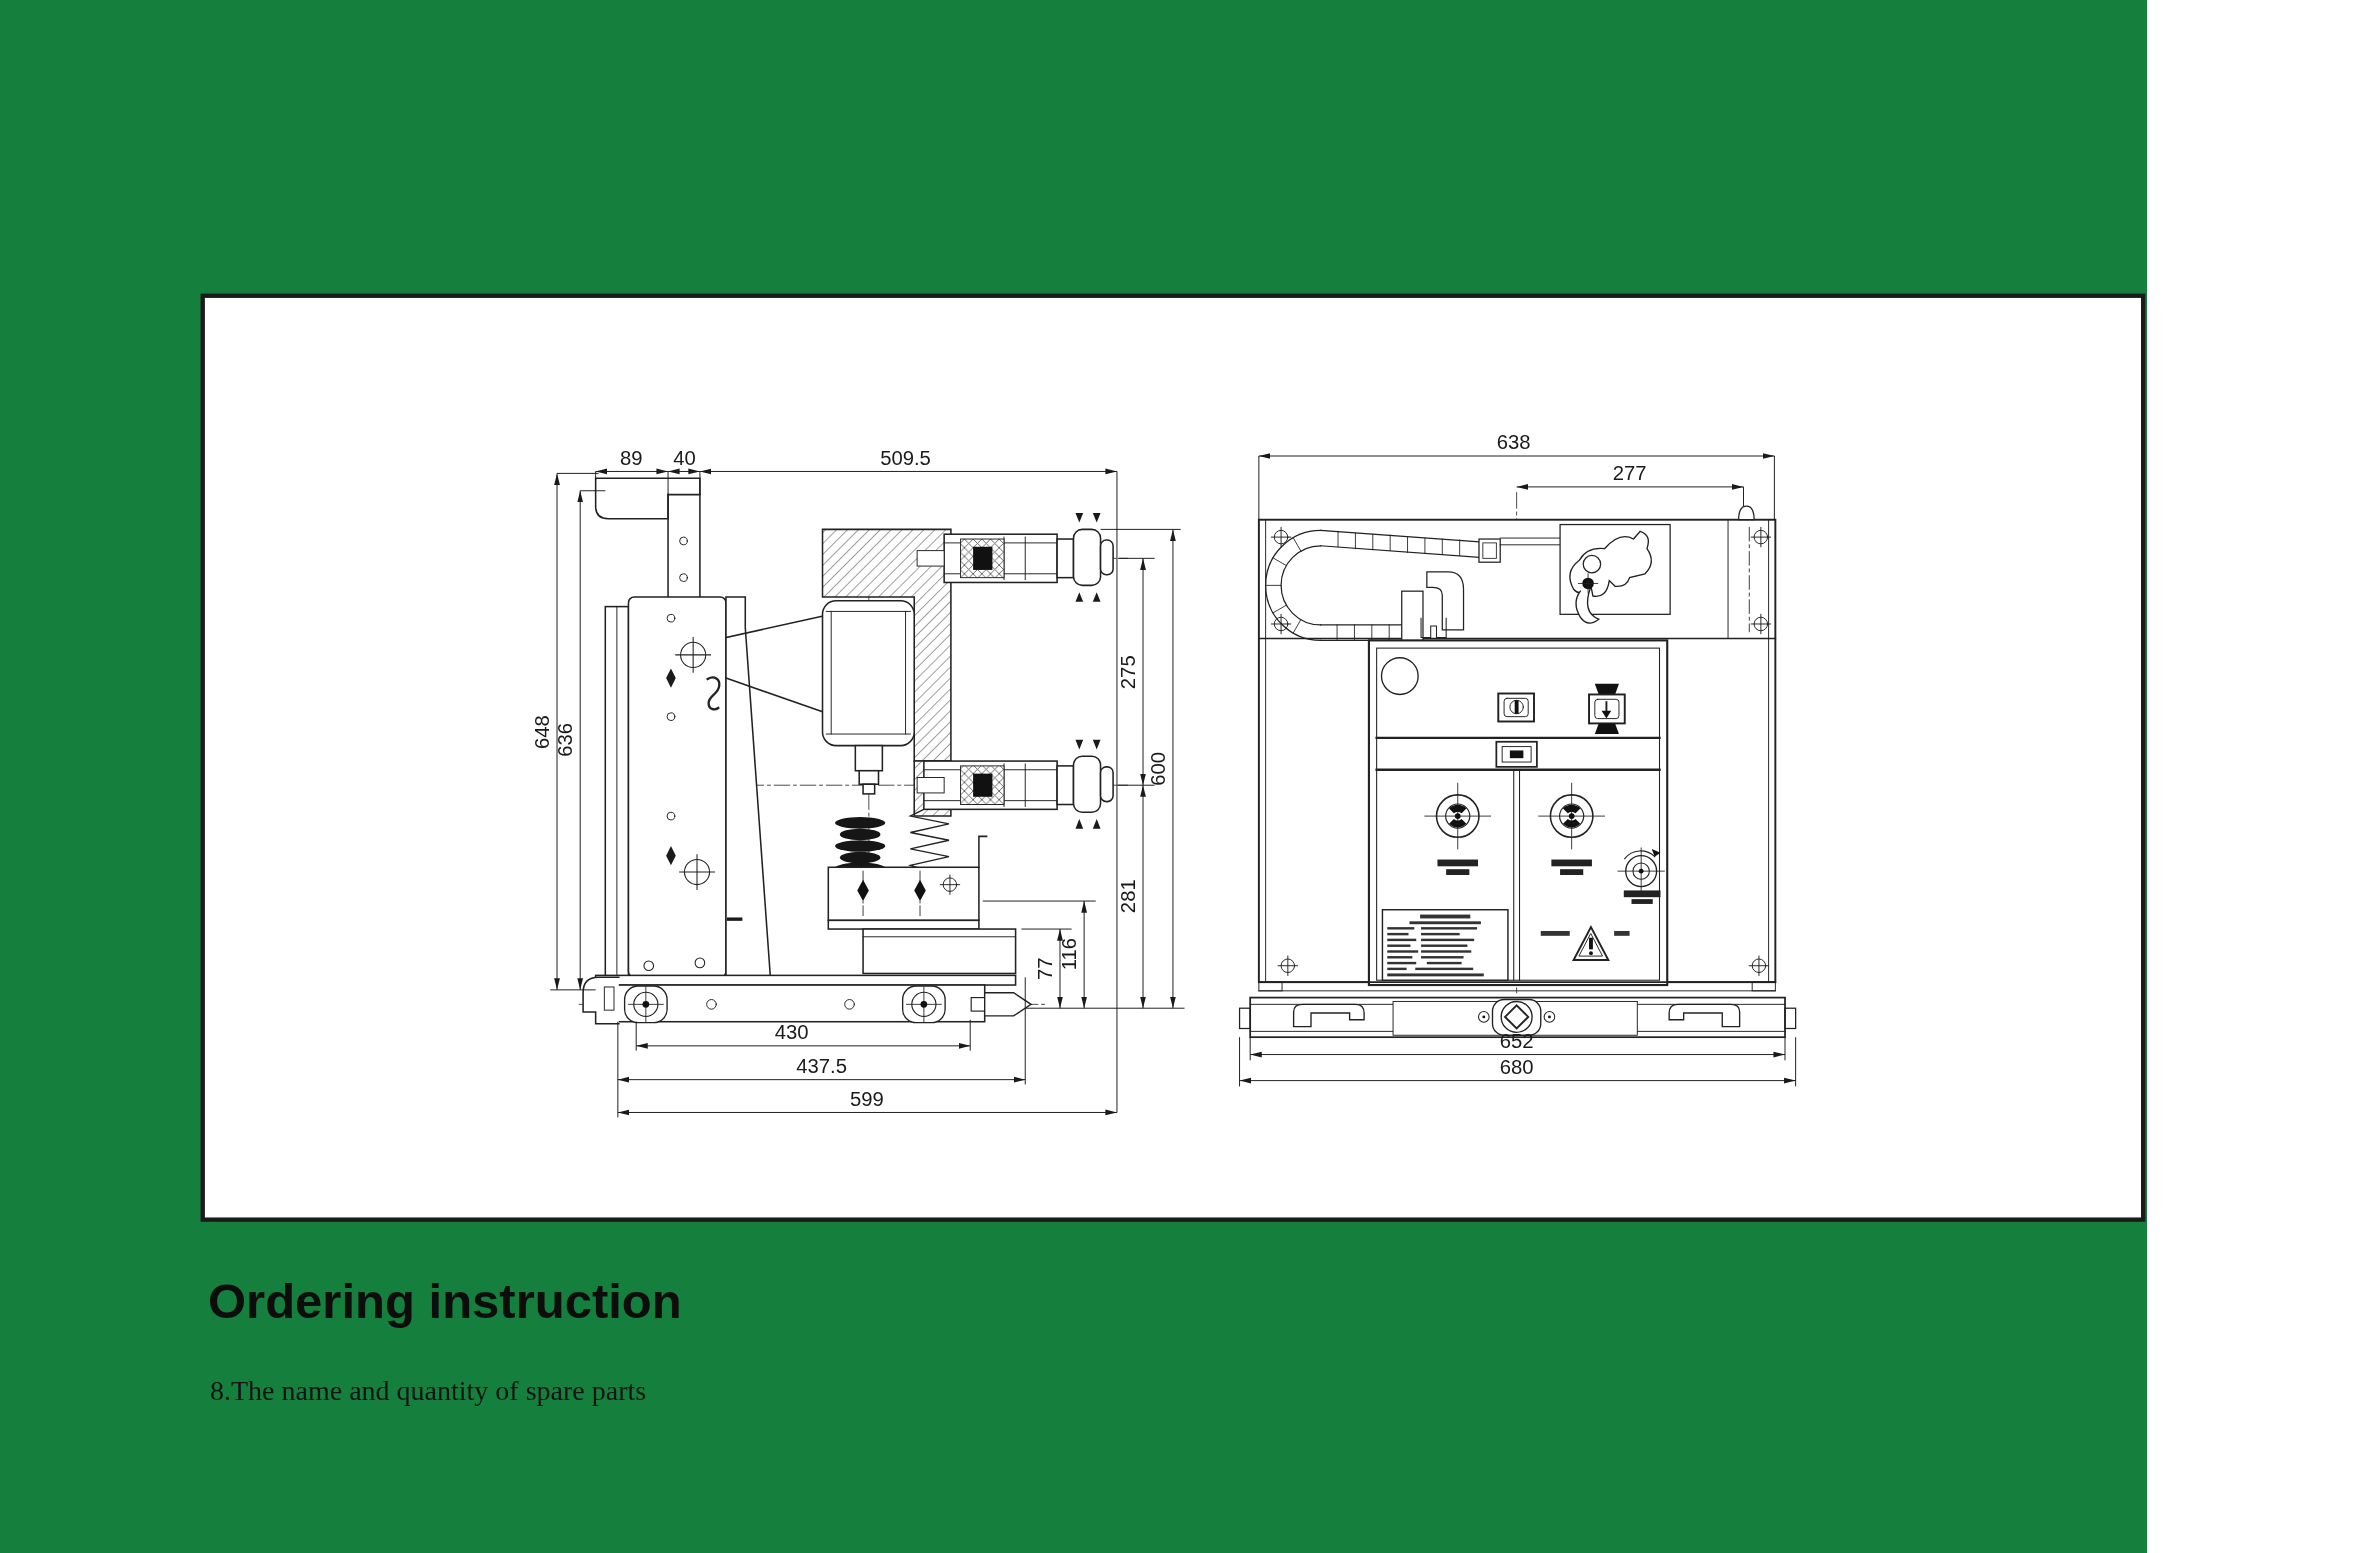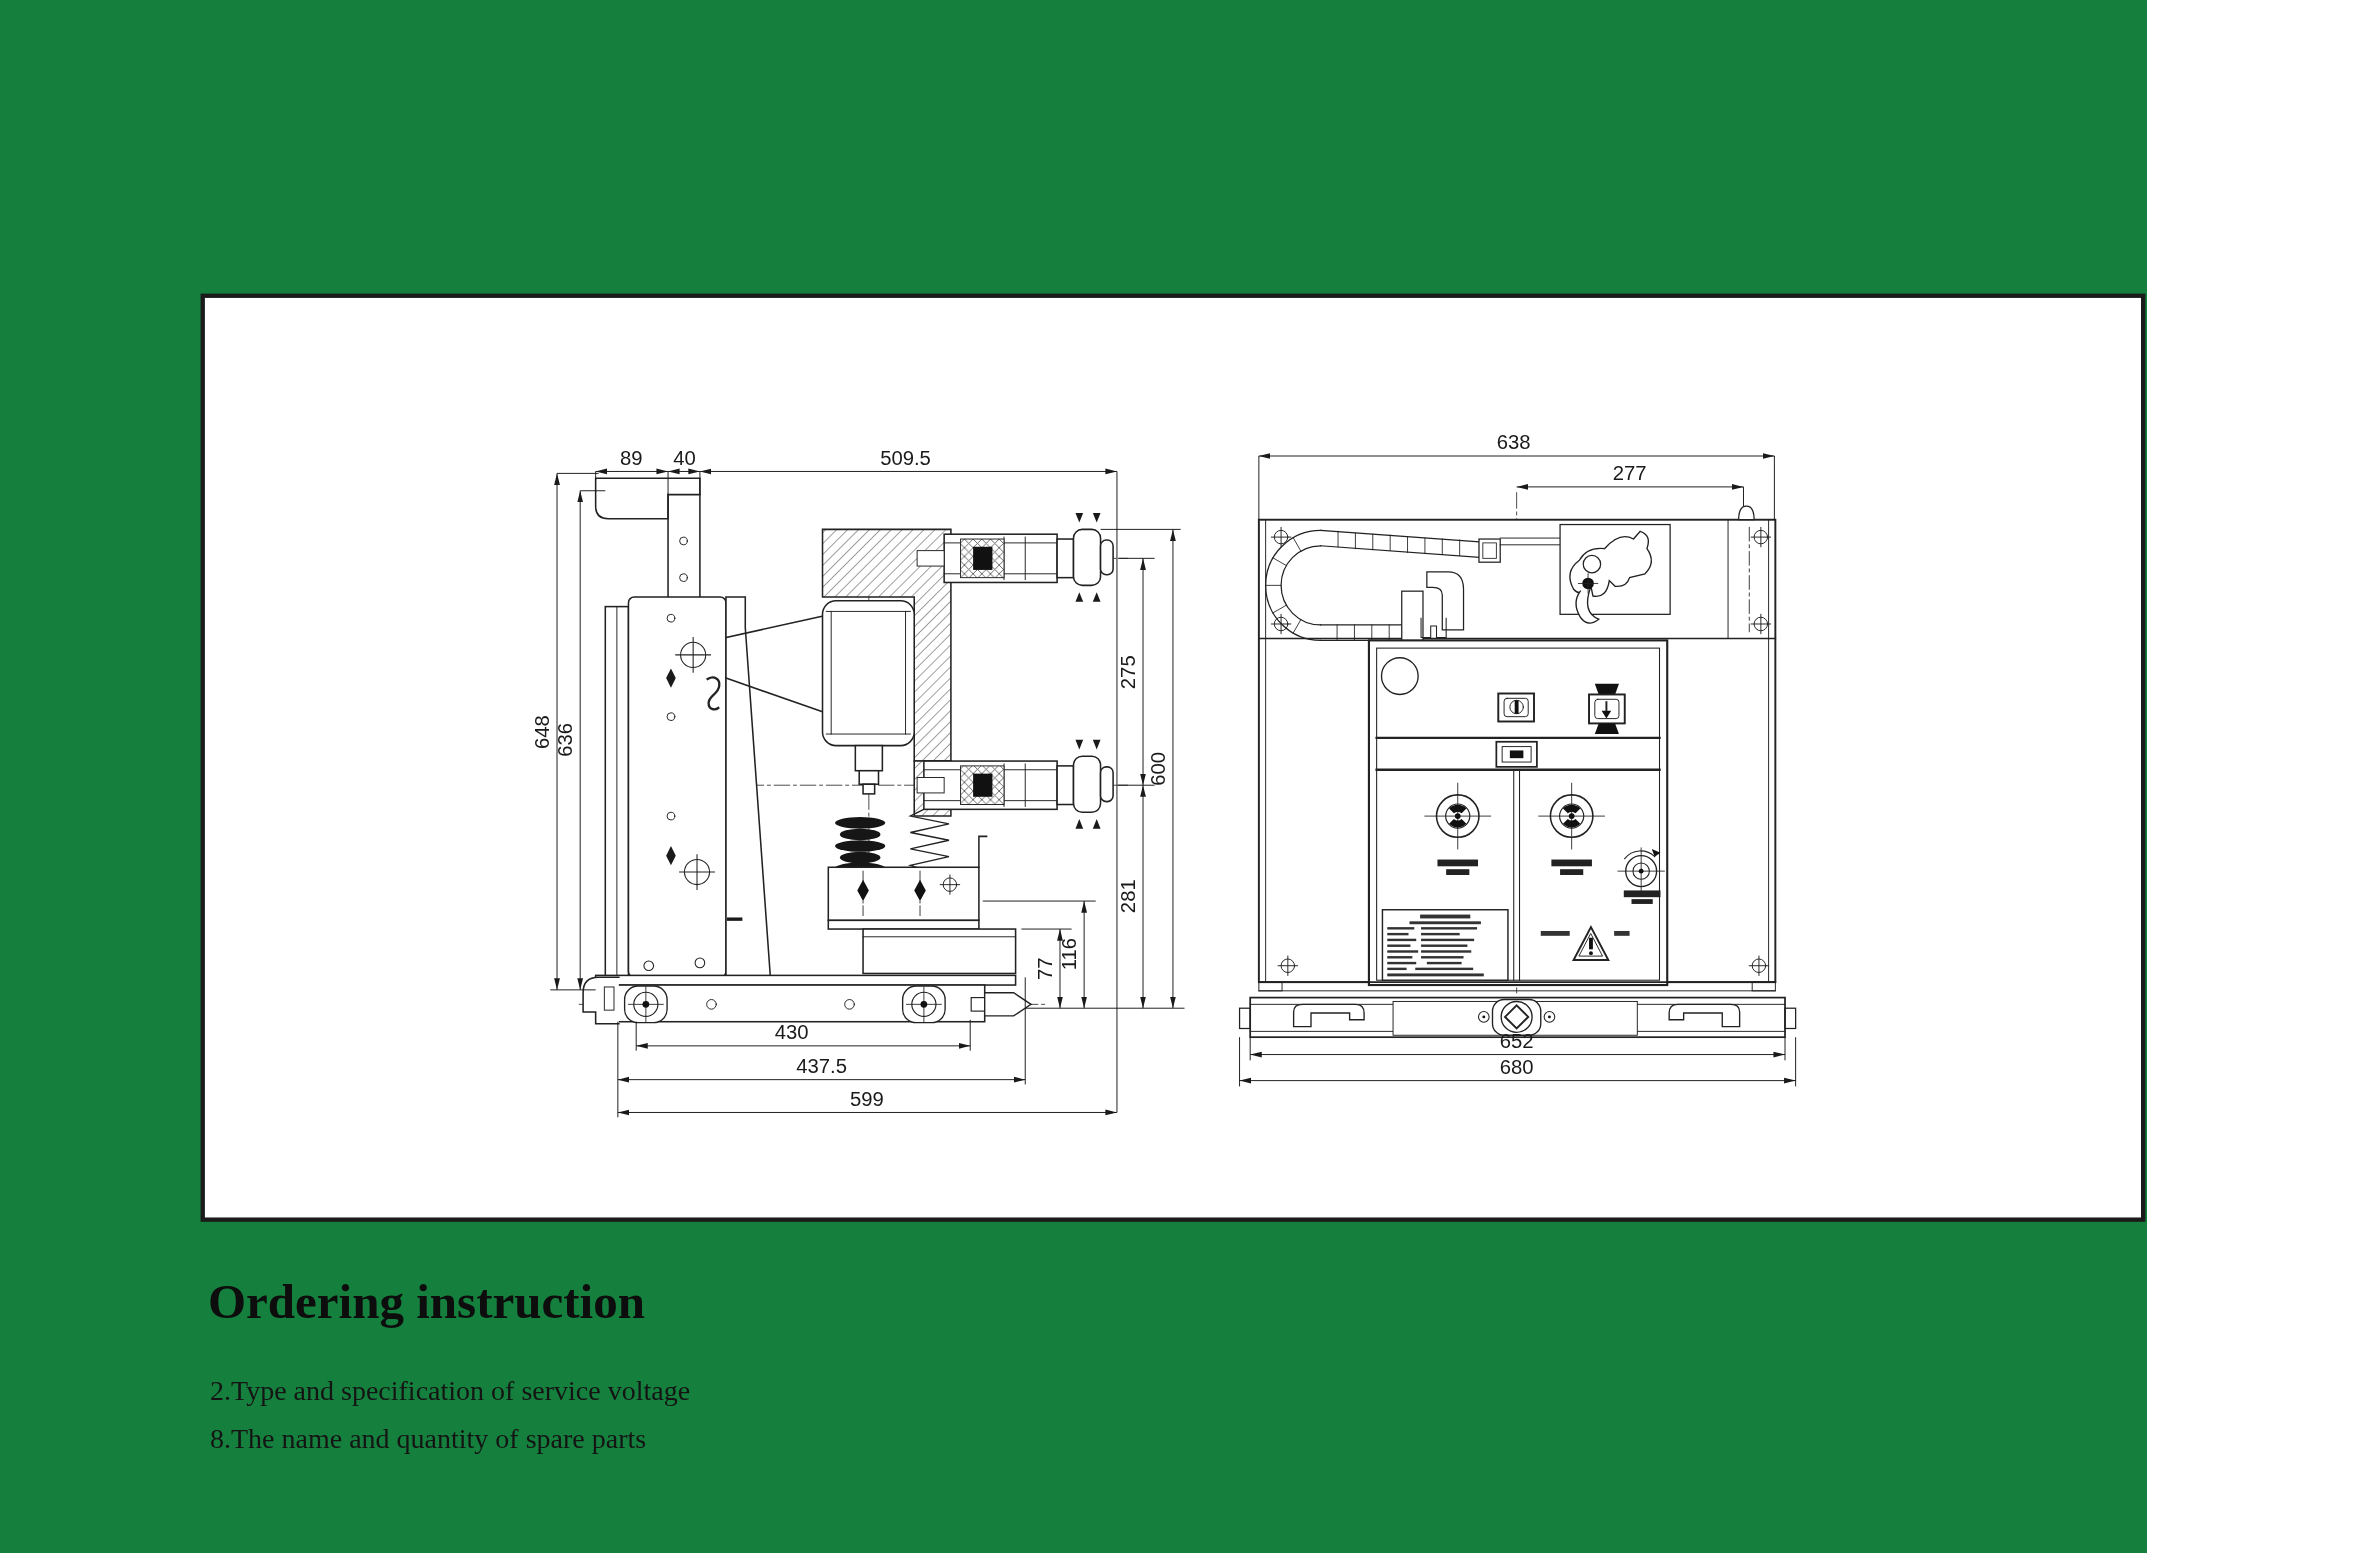--- a/index.html
+++ b/index.html
@@ -1,20 +1,20 @@
 <!DOCTYPE html>
 <html><head>
 <meta charset="utf-8">
 <style>
   html,body{margin:0;padding:0;background:#ffffff;}
   .page{position:relative;width:2147px;height:1554px;background:#15803d;overflow:hidden;
         font-family:"Liberation Serif",serif;color:#111;}
   svg{position:absolute;left:0;top:0;}
   .dim-label{font:21px "Liberation Sans",sans-serif;fill:#1a1a1a;}
-  .heading{position:absolute;left:208px;top:1273px;font-family:Liberation Serif, serif;
+  .heading{position:absolute;left:208px;top:1273px;font-family:Liberation Sans, sans-serif;
            font-weight:700;font-size:49px;letter-spacing:0px;color:#0d0d0d;}
   .olist{position:absolute;left:210px;top:1375px;width:1352px;}
   .olist .item{font-family:"Liberation Serif",serif;font-size:28px;color:#141414;
                margin:0 0 16.4px 0;white-space:nowrap;}
 </style>
 </head>
 <body>
 
 <div class="page">
 
@@ -463,18 +463,17 @@
     <text class="dim-label" x="1568" y="465" text-anchor="middle">638</text>
     <text class="dim-label" x="1688" y="497" text-anchor="middle">277</text>
     <text class="dim-label" x="1571" y="1085" text-anchor="middle">652</text>
     <text class="dim-label" x="1571" y="1112" text-anchor="middle">680</text>
   </g>
 </g>
 </svg>
 
 <div class="heading">Ordering instruction</div>
 <div class="olist">
-  <div class="item">2.Type and specification of service voltage</div>
   <div class="item">8.The name and quantity of spare parts</div>
 </div>
 
 </div>
 
 
 </body></html>

